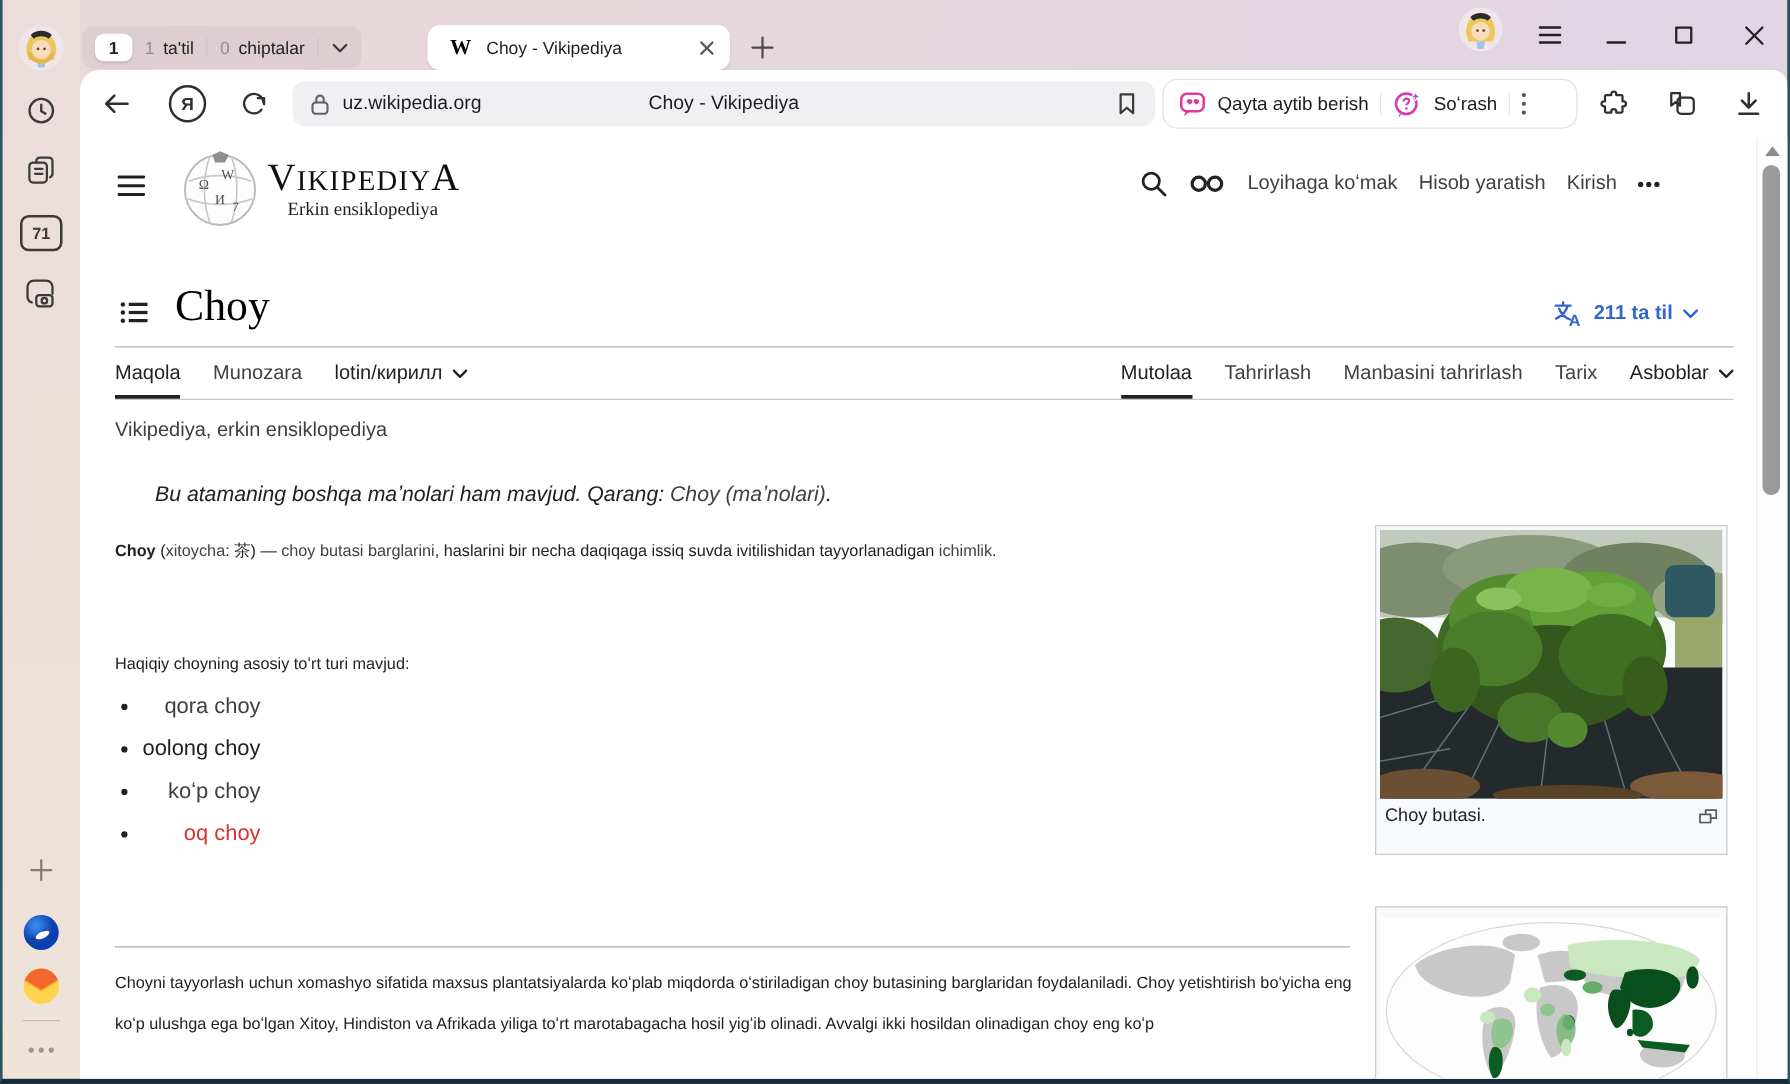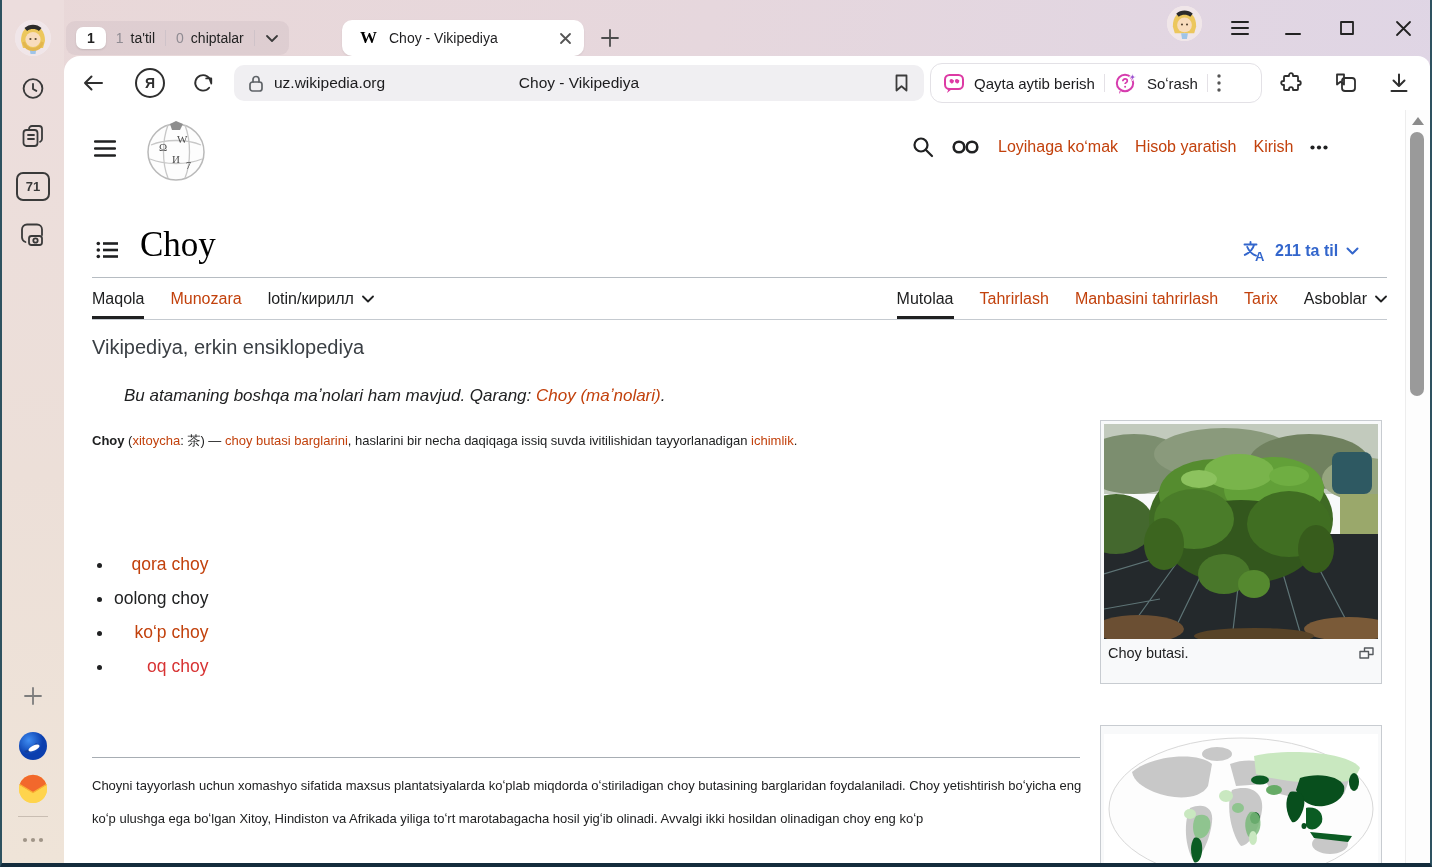--- a/index.html
+++ b/index.html
@@ -48,31 +48,31 @@
   .pdiv{width:1px;height:18px;background:#e4e1e6;}
   .extrow{position:absolute;right:20px;top:50%;transform:translateY(-50%);display:flex;gap:30px;align-items:center;}
 
   
   .page{position:absolute;top:54px;left:0;right:0;bottom:0;overflow:hidden;background:#fff;color:#202122;}
   .abs{position:absolute;}
   .wordmark{font-family:"Liberation Serif","DejaVu Serif",serif;color:#0f0f0f;letter-spacing:1px;line-height:1;}
   .wm-big{font-size:31px;}
   .wm-small{font-size:23px;}
   .tagline{font-family:"Liberation Serif","DejaVu Serif",serif;font-size:15px;color:#202122;margin:3px 0 0 16px;}
-  .wlink{color:#c2410c;text-decoration:none;cursor:pointer;}
+  .wlink{color:#404040;text-decoration:none;cursor:pointer;}
   .whr{display:flex;align-items:center;gap:17px;font-size:16px;}
   .h1{font-family:"Liberation Serif","DejaVu Serif",serif;font-size:35px;color:#000;line-height:1;}
   .langbtn{display:flex;align-items:center;gap:8px;color:#3366cc;font-weight:700;font-size:16px;}
   .rule{height:1px;background:#b6bcc2;}
   .tabrow{display:flex;align-items:flex-end;font-size:16px;}
   .wtab{padding:9px 0 11px 0;margin-right:26px;position:relative;white-space:nowrap;}
   .wtab.on{color:#202122;}
   .wtab.on::after{content:"";position:absolute;left:0;right:0;bottom:0;height:3px;background:#202122;}
   .wtab.plain{color:#202122;display:flex;align-items:center;gap:8px;}
-  .subtitle{font-size:20px;color:#3a3f44;text-align:right;}
+  .subtitle{font-size:16px;color:#3a3f44;text-align:right;}
   .hatnote{font-style:italic;font-size:17px;}
   .body-p{font-size:13px;line-height:33px;}
   .b{font-weight:700;}
   .rl{color:#d73333;}
   .wul{margin:0;padding-left:22px;font-size:17.5px;}
   .wul li{margin-bottom:13px;text-align:right;}
   .h2row{display:flex;align-items:baseline;gap:14px;}
   .h2{font-family:"Liberation Serif","DejaVu Serif",serif;font-size:30px;color:#000;line-height:1;}
   .editsec{font-size:14.5px;color:#54595d;}
   .thumb{border:1px solid #c8ccd1;background:#f8f9fa;padding:3px;box-sizing:border-box;}
@@ -323,20 +323,24 @@
         <svg width="64" height="64" viewBox="0 0 64 64">
           <circle cx="32" cy="33" r="28" fill="#fdfdfd" stroke="#b9b9b9" stroke-width="1.5"></circle>
           <path d="M7 26c14-6 36-6 50 0M6 40c15 6 37 6 52 0M24 6c-6 16-6 38 0 53M41 6c6 16 6 38 0 53" fill="none" stroke="#c7c7c7" stroke-width="1.3"></path>
           <path d="M26 5l6-3 7 3-3 6h-8z" fill="#8e8e8e"></path>
           <text x="15" y="32" font-size="11" fill="#4c4c4c" font-family="Liberation Serif,serif">Ω</text>
           <text x="33" y="24" font-size="11" fill="#4c4c4c" font-family="Liberation Serif,serif">W</text>
           <text x="28" y="44" font-size="11" fill="#4c4c4c" font-family="Liberation Serif,serif">И</text>
           <text x="42" y="50" font-size="10" fill="#4c4c4c" font-family="Liberation Serif,serif">7</text>
         </svg>
       </div>
+      <div class="abs" style="left:150px;top:16px">
+        <div class="wordmark"><span class="wm-big">V</span><span class="wm-small">IKIPEDIY</span><span class="wm-big">A</span></div>
+        <div class="tagline">Erkin ensiklopediya</div>
+      </div>
       <div class="abs whr" style="left:848px;top:26px">
         <span>
           <svg width="22" height="22" viewBox="0 0 22 22" class="ico" style="stroke:#202122;stroke-width:2.2">
               <circle cx="9" cy="9" r="6.5"></circle>
               <path d="M14 14l6 6"></path>
             </svg>
         </span>
         <span>
           <svg width="30" height="16" viewBox="0 0 30 16" class="ico" style="stroke:#202122;stroke-width:2.6">
               <circle cx="8" cy="8" r="5.3"></circle>
@@ -405,20 +409,21 @@
       <div class="abs subtitle" style="left:28px;top:226px">Vikipediya, erkin ensiklopediya</div>
 
       <div class="abs hatnote" style="left:60px;top:276px">
         <span>Bu atamaning boshqa maʼnolari ham mavjud. Qarang: </span><a class="wlink">Choy (maʼnolari)</a><span>.</span>
       </div>
 
       <div class="abs body-p" style="left:28px;top:314px;width:895px">
         <span class="b">Choy</span><span> (</span><a class="wlink">xitoycha</a><span>: 茶) — </span><a class="wlink">choy butasi barglarini</a><span>, haslarini bir necha daqiqaga issiq suvda ivitilishidan tayyorlanadigan </span><a class="wlink">ichimlik</a><span>.</span>
       </div>
 
+      <div class="abs body-p" style="left:28px;top:404px">Haqiqiy choyning asosiy toʻrt turi mavjud:</div>
 
       <ul class="abs wul" style="left:28px;top:444px">
         <li><a class="wlink">qora choy</a></li>
         <li><span>oolong choy</span></li>
         <li><a class="wlink">koʻp choy</a></li>
         <li><a class="rl">oq choy</a></li>
       </ul>
 
       <div class="abs rule" style="left:28px;top:647px;width:988px;background:#a7adb3"></div>
 

